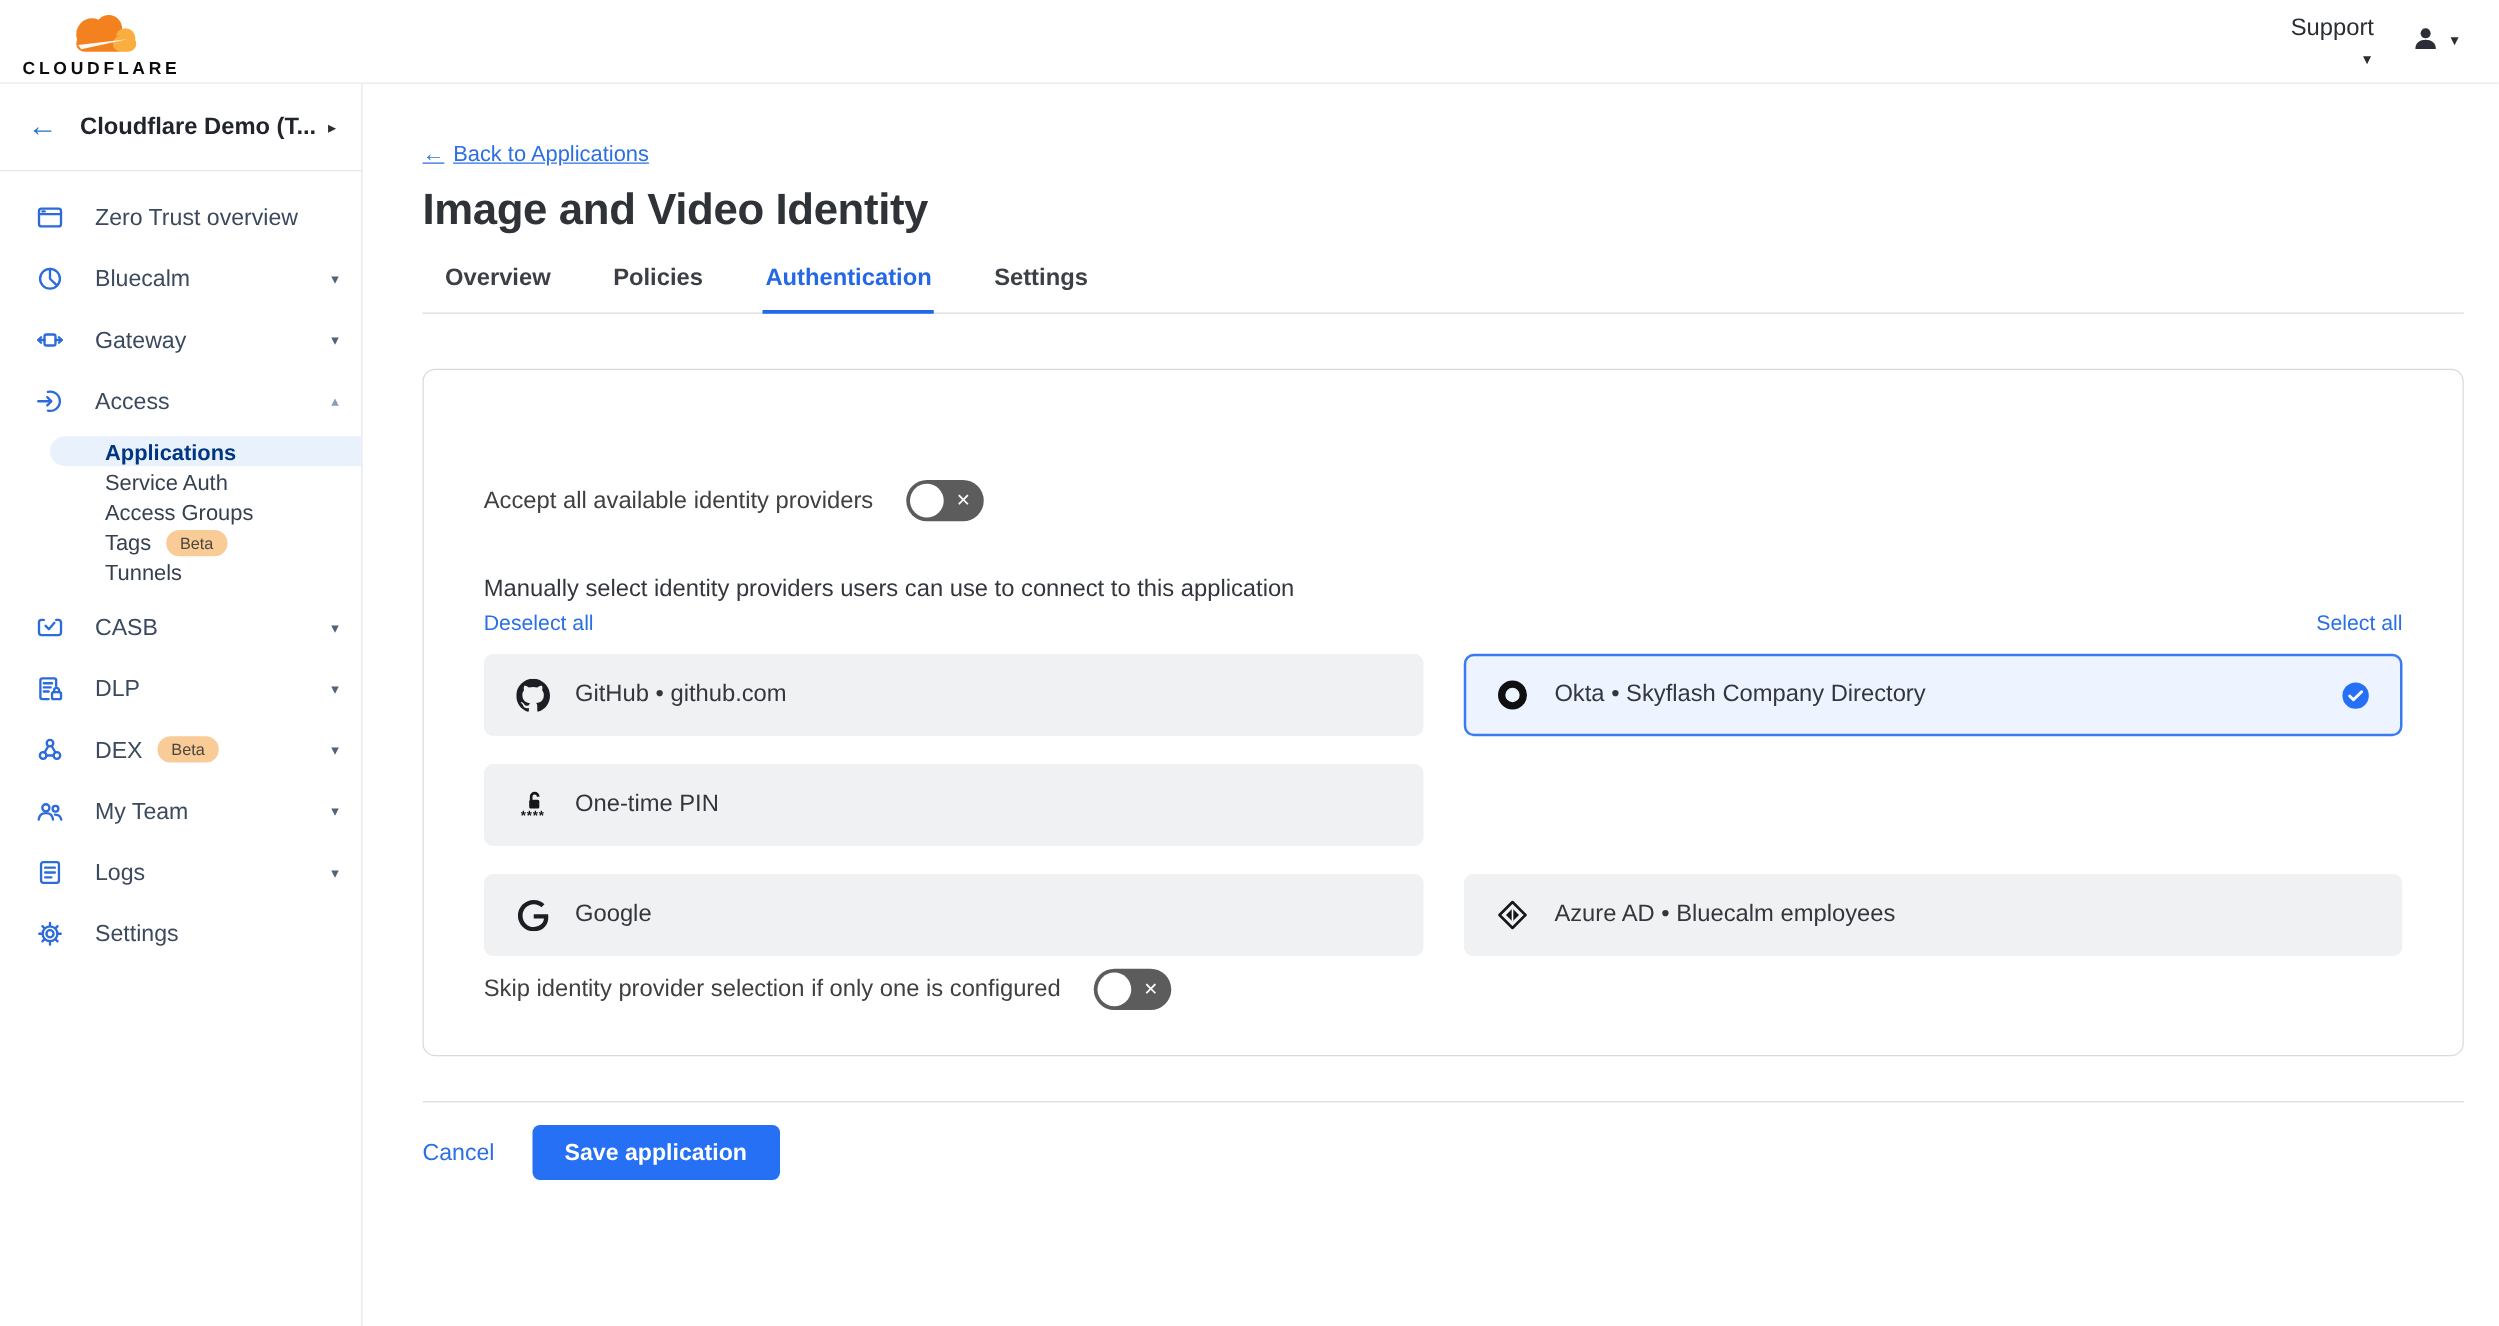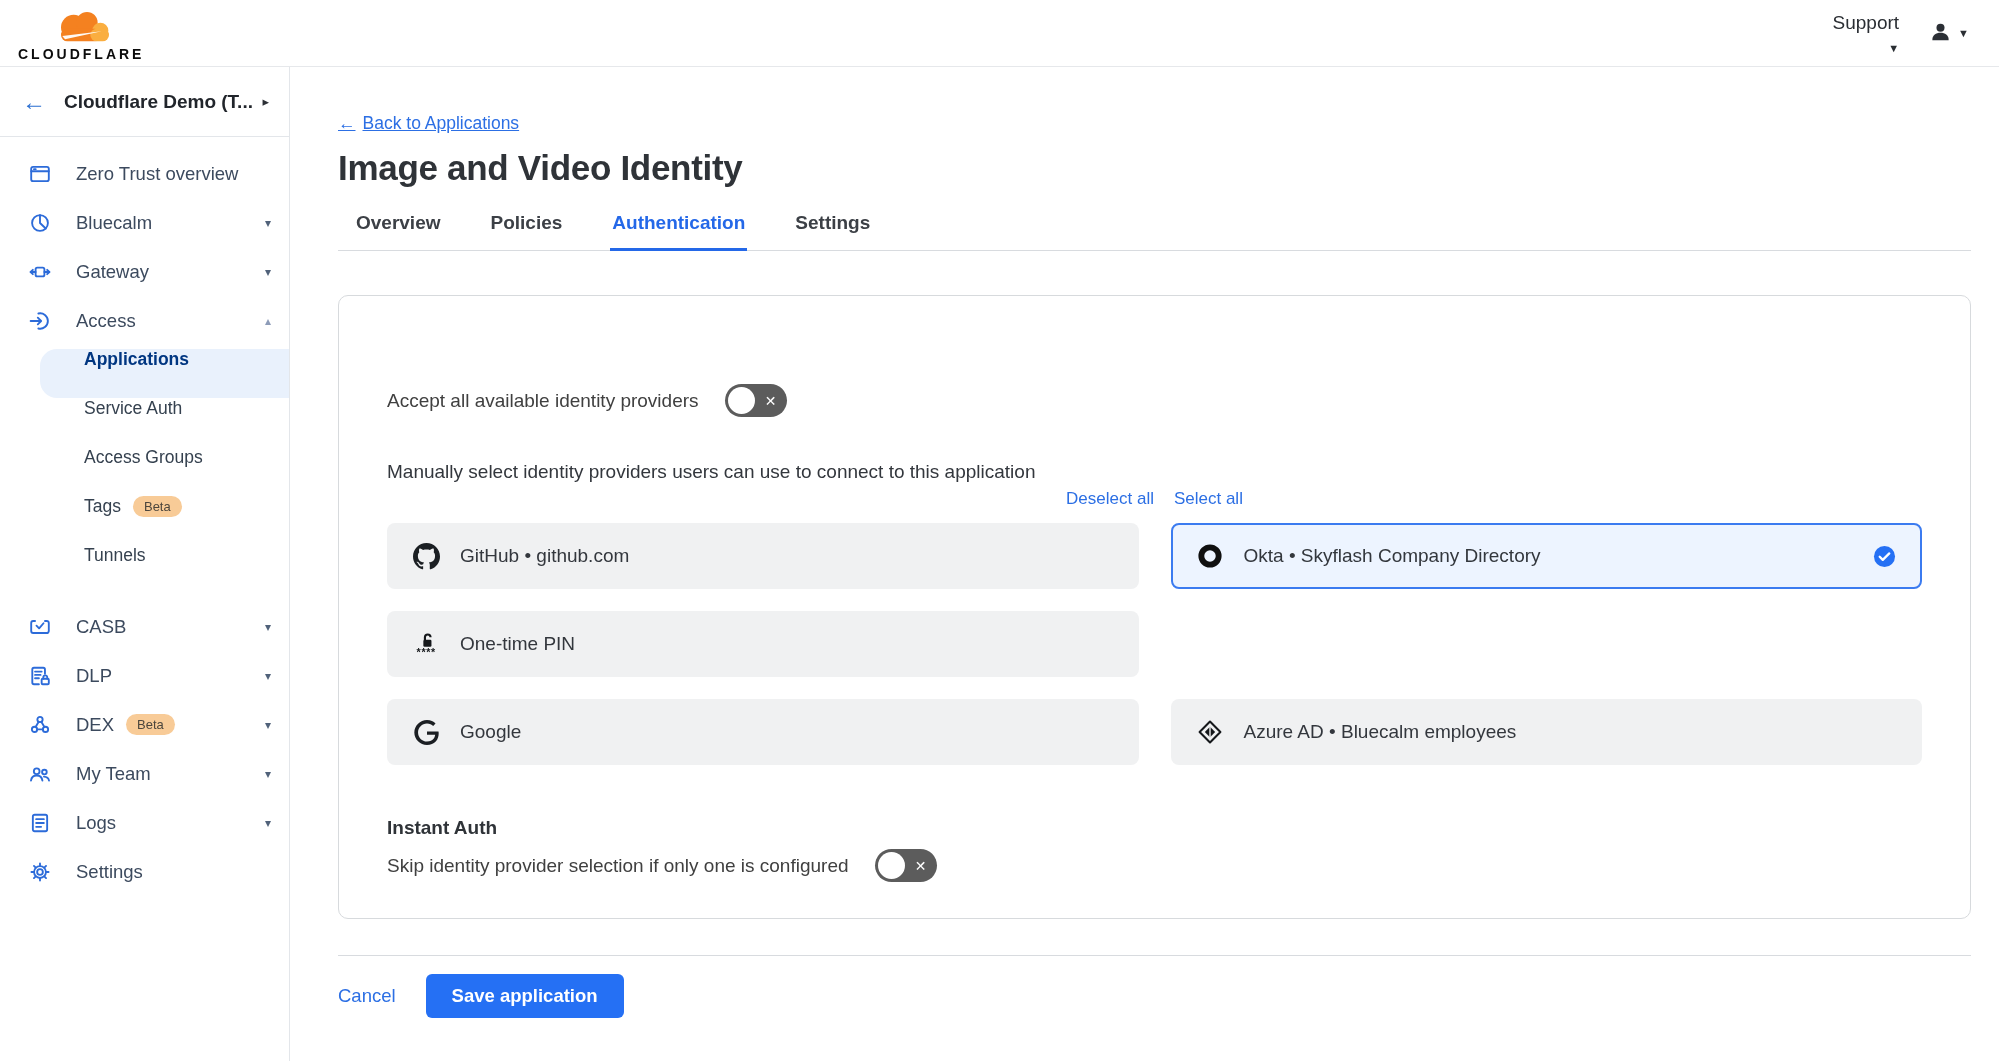--- a/index.html
+++ b/index.html
@@ -27,21 +27,21 @@
   .side-back { color:#2c6fd1; font-size:24px; line-height:1; cursor:pointer; }
   .side-account { font-size:19px; font-weight:700; color:#21252b; margin-left:18px; white-space:nowrap; }
   .side-chev { margin-left:auto; font-size:13px; color:#2b2f35; cursor:pointer; }
   .nav { padding-top:12px; }
   .nav-item { height:49px; display:flex; align-items:center; padding:0 18px 0 28px; cursor:pointer; }
   .nav-item .nicon { width:24px; height:24px; flex:0 0 24px; margin-right:24px; display:flex; align-items:center; justify-content:center; }
   .nav-item .nlabel { font-size:18.5px; color:#3c4a5e; }
   .nav-item .ncaret { margin-left:auto; font-size:12px; color:#51627a; }
   .ncaret.up { color:#8d9cb8; }
   .subnav { padding:4px 0 8px 0; }
-  .sub-item { height:49px; display:flex; align-items:flex-start; padding-left:84px; font-size:17.5px; color:#35414f; cursor:pointer; }
+  .sub-item { height:24px; display:flex; align-items:flex-end; padding-left:84px; font-size:17.5px; color:#35414f; cursor:pointer; }
   .sub-item.active { background:#e9f1fc; border-radius:17px 0 0 17px; margin-left:40px; padding-left:44px;
     font-weight:700; color:#003681; }
   .beta { margin-left:12px; background:#f8cb97; color:#4c463d; font-size:13px; font-weight:500;
     border-radius:11px; padding:3px 11px; }
 
   
   .main { flex:1; padding:46px 28px 0 48px; overflow:hidden; }
   .back-link { display:inline-flex; align-items:center; gap:7px; color:#2c6fe4; font-size:17.5px;
     text-decoration:underline; cursor:pointer; }
   .page-title { font-size:35px; font-weight:700; color:#2f3338; margin-top:14px; letter-spacing:-0.3px; }
@@ -59,21 +59,21 @@
     font-size:14.5px; border-radius:15px; padding:5px 14px 5px 11px; cursor:pointer; }
 
   .toggle-row { display:flex; align-items:center; gap:26px; margin-top:44px; }
   .toggle-row .tlabel { font-size:19px; color:#404040; }
   .toggle { width:62px; height:33px; border-radius:17px; background:#5c5c5c; display:flex; align-items:center;
     justify-content:space-between; padding:0 10px 0 3px; cursor:pointer; flex:0 0 62px; }
   .toggle .knob { width:27px; height:27px; border-radius:50%; background:#fff; }
   .toggle .x { color:#fff; font-size:14px; font-weight:700; }
 
   .manual-text { margin-top:44px; font-size:19px; color:#33373d; }
-  .select-links { display:flex; justify-content:center; gap:20px; margin-top:6px; }
+  .select-links { display:flex; justify-content:space-between; gap:20px; margin-top:6px; }
   .select-links span { color:#2c6fe4; font-size:17px; cursor:pointer; }
 
   .providers { margin-top:14px; display:grid; grid-template-columns:1fr 1fr; column-gap:32px; row-gap:22px; }
   .tile { height:66px; border:2px solid transparent; border-radius:8px; background:#f0f1f2;
     display:flex; align-items:center; gap:20px; padding:0 24px; font-size:19px; color:#33373d; cursor:pointer; }
   .tile.col1 { grid-column:1; } .tile.col2 { grid-column:2; }
   .tile.selected { background:#edf4ff; border-color:#3b7bf0; }
   .tile .picon { width:27px; height:27px; flex:0 0 27px; display:flex; align-items:center; justify-content:center; }
   .tile .check { margin-left:auto; display:flex; }
 
@@ -360,21 +360,20 @@
               <path d="M12 2.4L21.6 12 12 21.6 2.4 12z" fill="none" stroke="#15181b" stroke-width="1.9" stroke-linejoin="round"></path>
               <path d="M12 7.2L16.8 12 12 16.8 7.2 12z" fill="#15181b"></path>
               <path d="M12 7.2v9.6" stroke="#fff" stroke-width="1.2"></path>
             </svg>
           </span>
           <span>Azure AD • Bluecalm employees</span>
         </div>
 
       </div>
 
-      <div class="instant-head">Instant Auth</div>
 
       <div class="toggle-row skip-row">
         <span class="tlabel">Skip identity provider selection if only one is configured</span>
         <span class="toggle">
           <span class="knob"></span>
           <span class="x">✕</span>
         </span>
       </div>
 
     </div>

